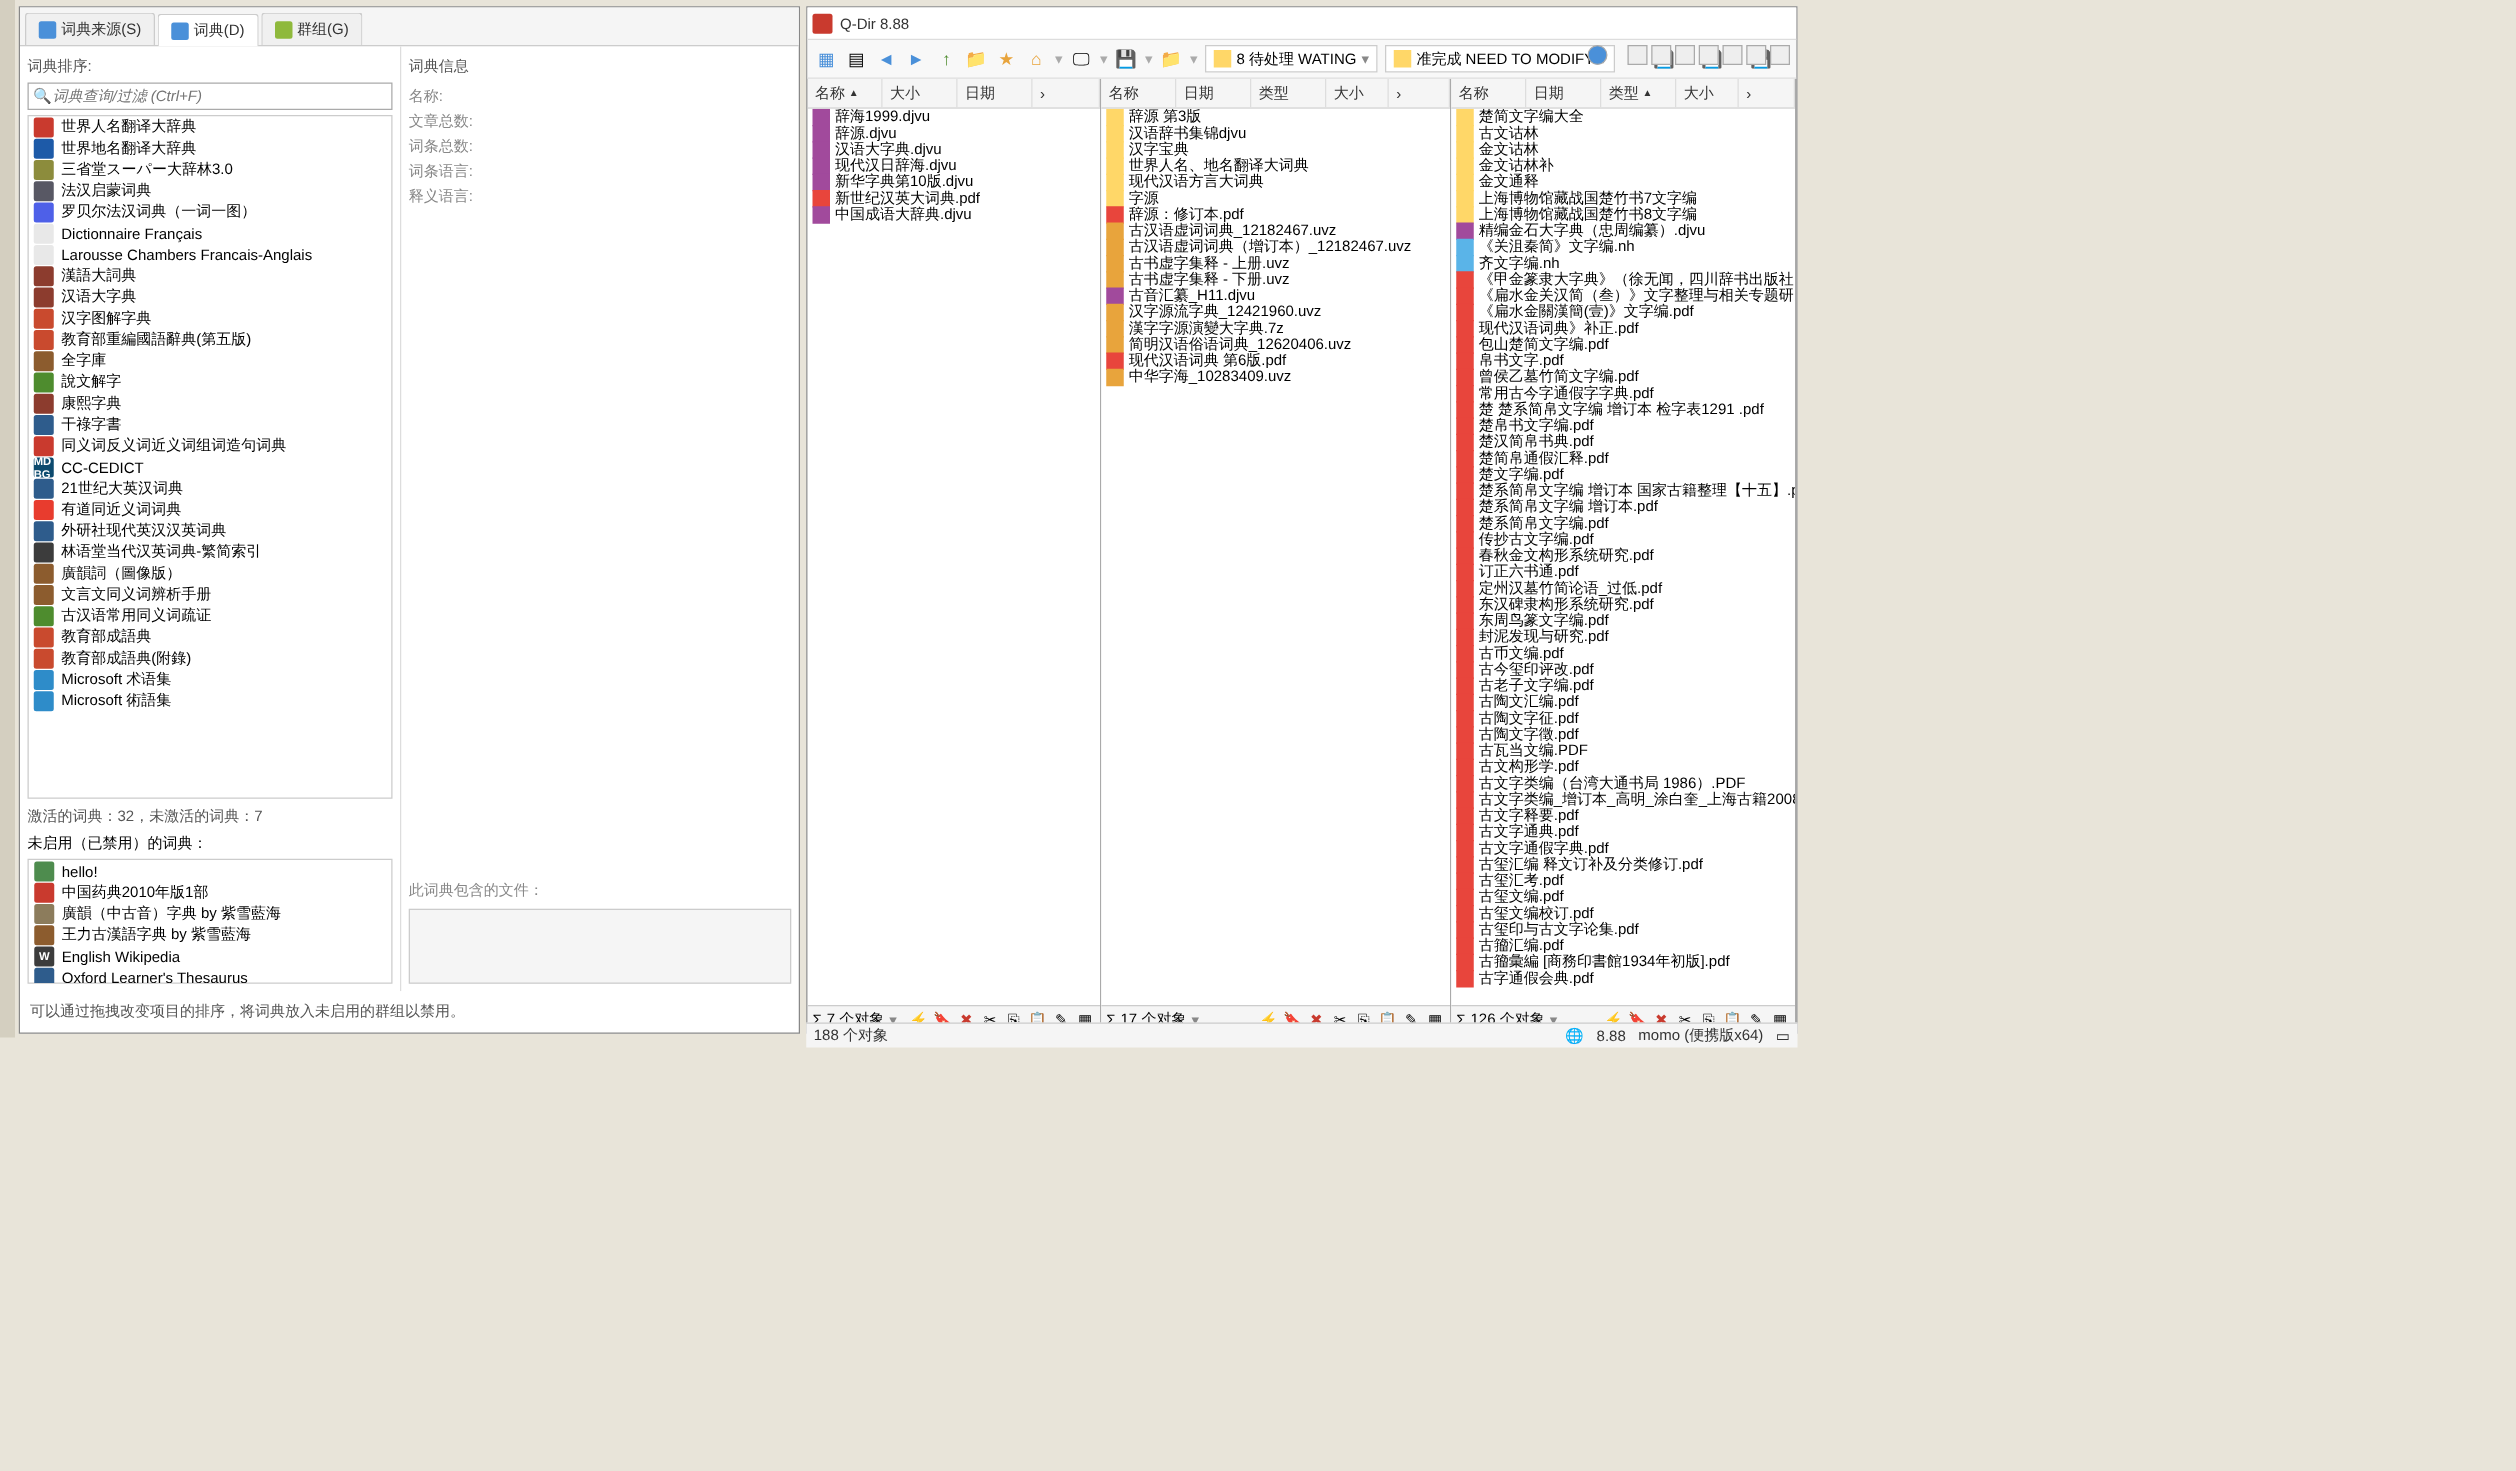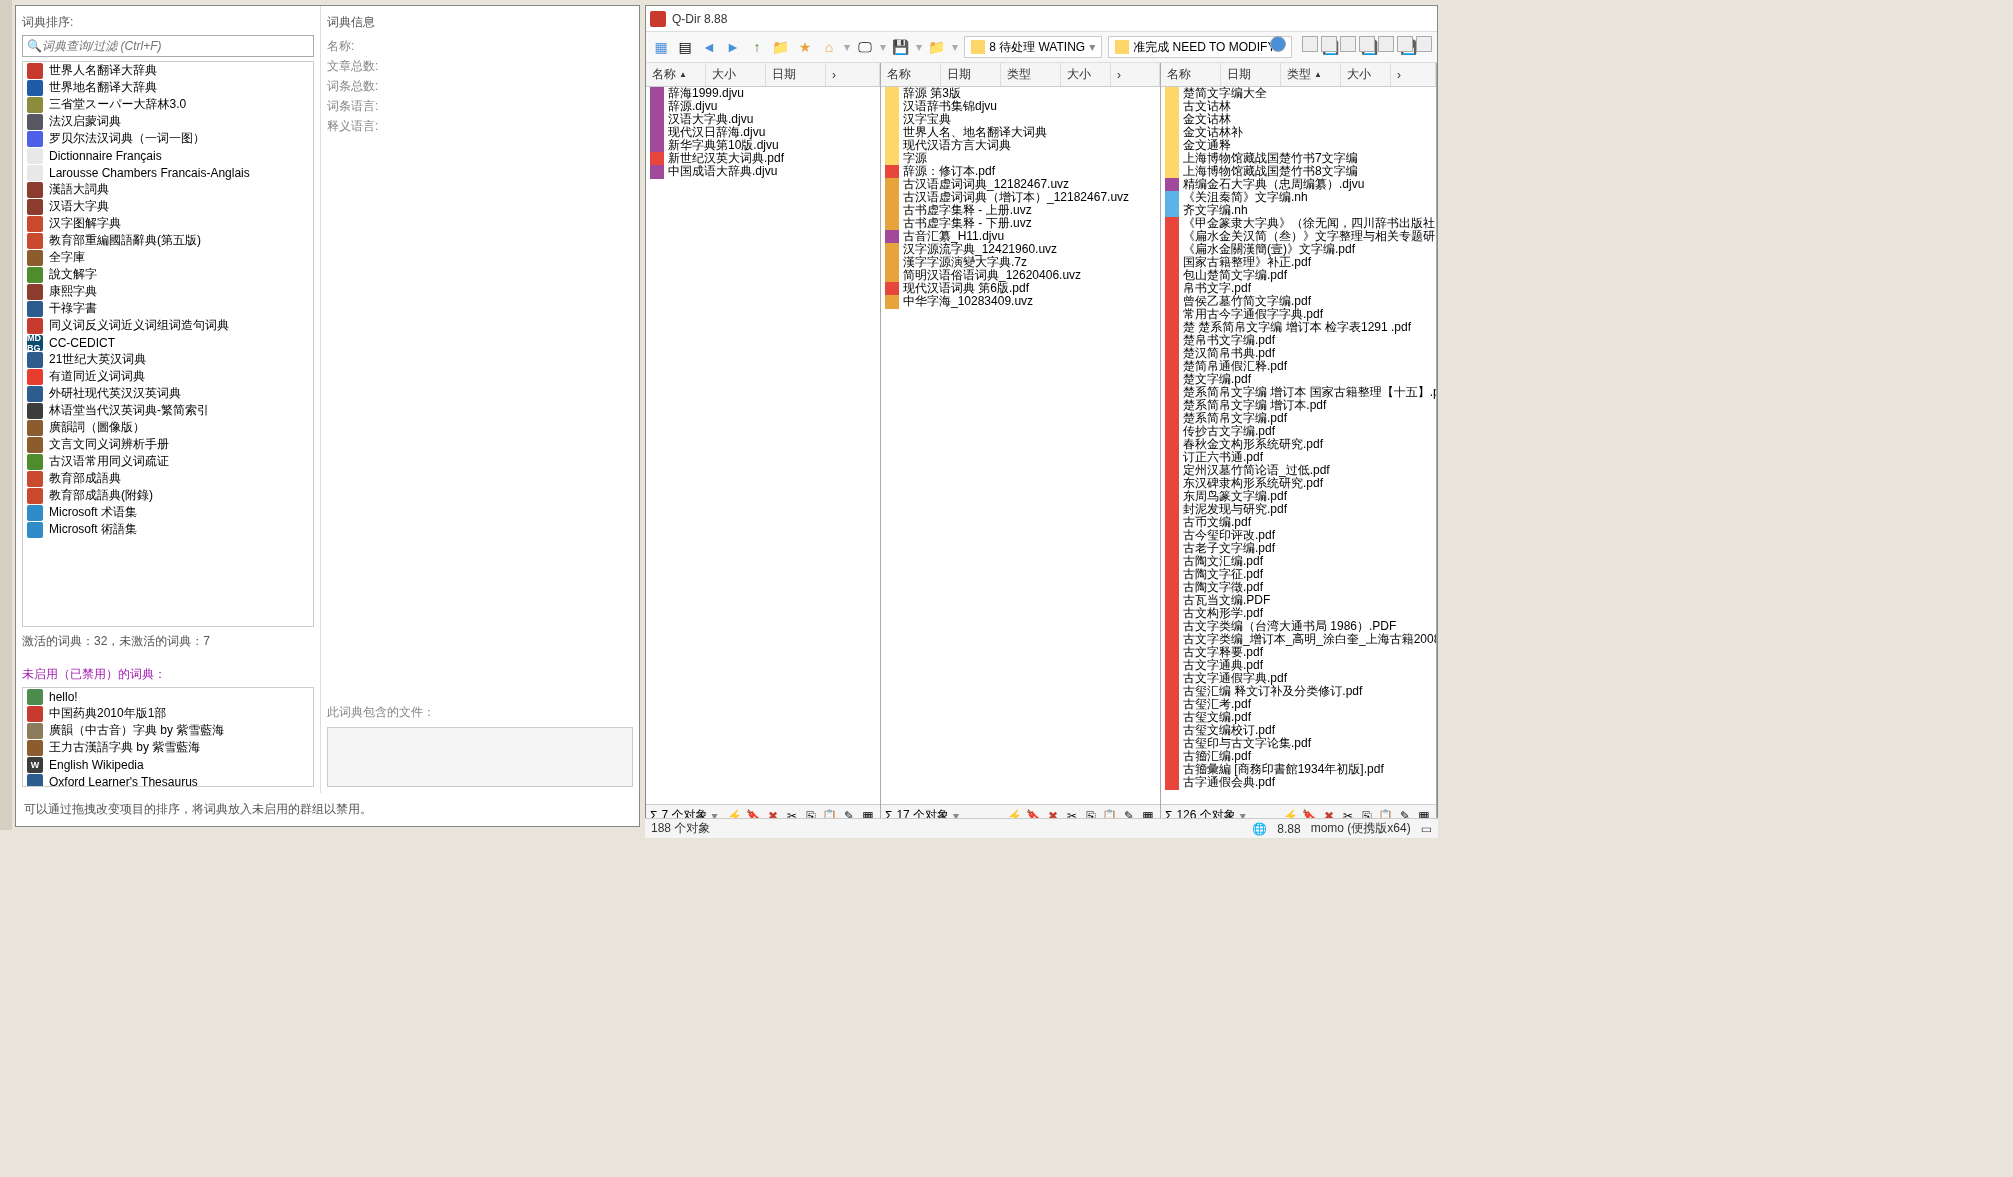--- a/index.html
+++ b/index.html
@@ -65,20 +65,34 @@
 .right-icons div{width:16px;height:16px;border:1px solid #aaa;background:#eee}
 
 .addr-bar{display:flex;align-items:center;gap:6px;padding:4px 6px;background:#f8f8f8;border-bottom:1px solid #ddd}
 </style>
 </head>
 <body>
 
 <div class="side-strip" style="left:0;top:0;height:830px"></div>
 
 <div id="dict-win" class="window">
+  <div class="tabs">
+    <div class="tab">
+        <span class="ticon"></span>
+        <span>词典来源(S)</span>
+      </div>
+    <div class="tab active">
+        <span class="ticon"></span>
+        <span>词典(D)</span>
+      </div>
+    <div class="tab">
+        <span class="ticon" style="background:#8fb93c"></span>
+        <span>群组(G)</span>
+      </div>
+  </div>
   <div class="dict-body">
     <div class="dict-left">
       <div class="lbl">词典排序:</div>
       <div class="search-box">
         <span style="color:#888">🔍</span>
         <input placeholder="词典查询/过滤 (Ctrl+F)" style="">
       </div>
       <div class="dict-list" id="dict-list">
           <div class="dict-item">
             <span class="dicon" style="background:#c93a2e"></span>
@@ -187,21 +201,21 @@
           <div class="dict-item">
             <span class="dicon" style="background:#2e8cc9"></span>
             <span>Microsoft 术语集</span>
           </div>
           <div class="dict-item">
             <span class="dicon" style="background:#2e8cc9"></span>
             <span>Microsoft 術語集</span>
           </div>
         </div>
       <div style="margin-top:6px;color:#555">激活的词典：32，未激活的词典：7</div>
-      <div style="margin-top:16px;color:#a21caf">未启用（已禁用）的词典：</div>
+      <div style="margin-top:4px;color:#000000">未启用（已禁用）的词典：</div>
       <div class="unactive-list" id="unactive-list">
           <div class="dict-item">
             <span class="dicon" style="background:#4e8c4e"></span>
             <span>hello!</span>
           </div>
           <div class="dict-item">
             <span class="dicon" style="background:#c93a2e"></span>
             <span>中国药典2010年版1部</span>
           </div>
           <div class="dict-item">
@@ -506,21 +520,21 @@
           <div class="file-row">
             <span class="ficon pdf-ic"></span>
             <span style="white-space:nowrap">《扁水金关汉简（叁）》文字整理与相关专题研究.pdf</span>
           </div>
           <div class="file-row">
             <span class="ficon pdf-ic"></span>
             <span style="white-space:nowrap">《扁水金關漢簡(壹)》文字编.pdf</span>
           </div>
           <div class="file-row">
             <span class="ficon pdf-ic"></span>
-            <span style="white-space:nowrap">国家古籍整理》补正.pdf</span>
+            <span style="white-space:nowrap">现代汉语词典》补正.pdf</span>
           </div>
           <div class="file-row">
             <span class="ficon pdf-ic"></span>
             <span style="white-space:nowrap">包山楚简文字编.pdf</span>
           </div>
           <div class="file-row">
             <span class="ficon pdf-ic"></span>
             <span style="white-space:nowrap">帛书文字.pdf</span>
           </div>
           <div class="file-row">

